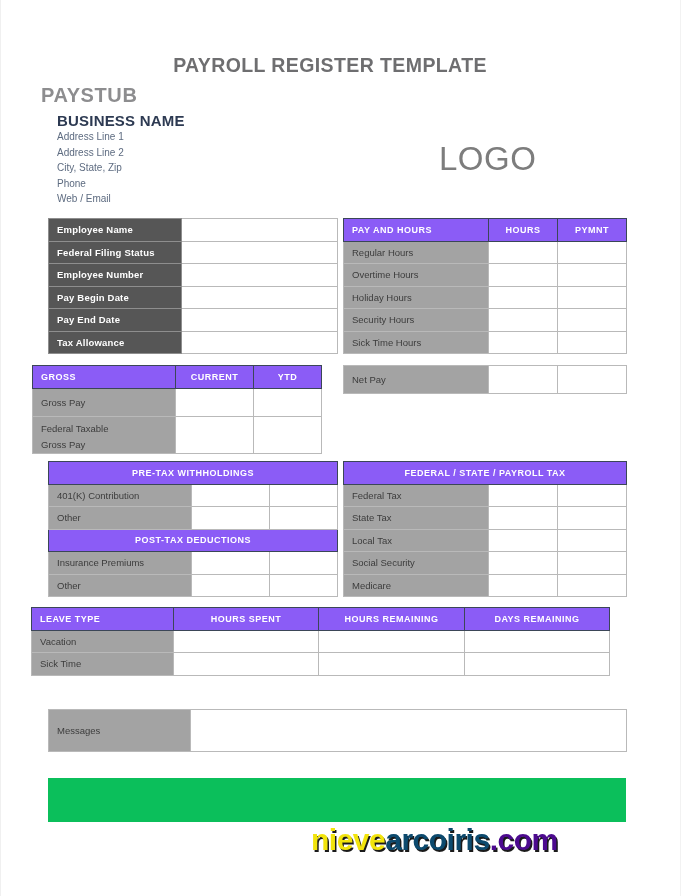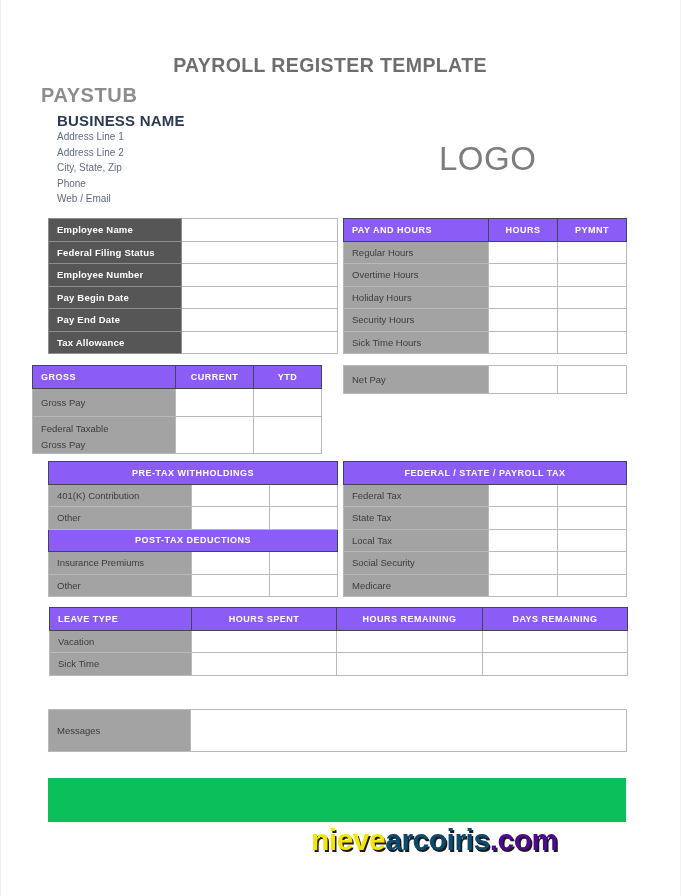--- a/index.html
+++ b/index.html
@@ -346,21 +346,21 @@
         <td class="fill"></td>
       </tr>
       <tr>
         <td class="lbl-lite">Medicare</td>
         <td class="fill"></td>
         <td class="fill"></td>
       </tr>
     </tbody>
   </table>
 
-  <table class="tbl" style="left:48px; top:607px; width:578px;">
+  <table class="tbl" style="left:30px; top:607px; width:578px;">
     <colgroup>
         <col style="width:142px">
         <col style="width:145px">
         <col style="width:146px">
         <col style="width:145px">
       </colgroup>
     <tbody>
       <tr>
         <td class="hd">LEAVE TYPE</td>
         <td class="hd ctr">HOURS SPENT</td>

